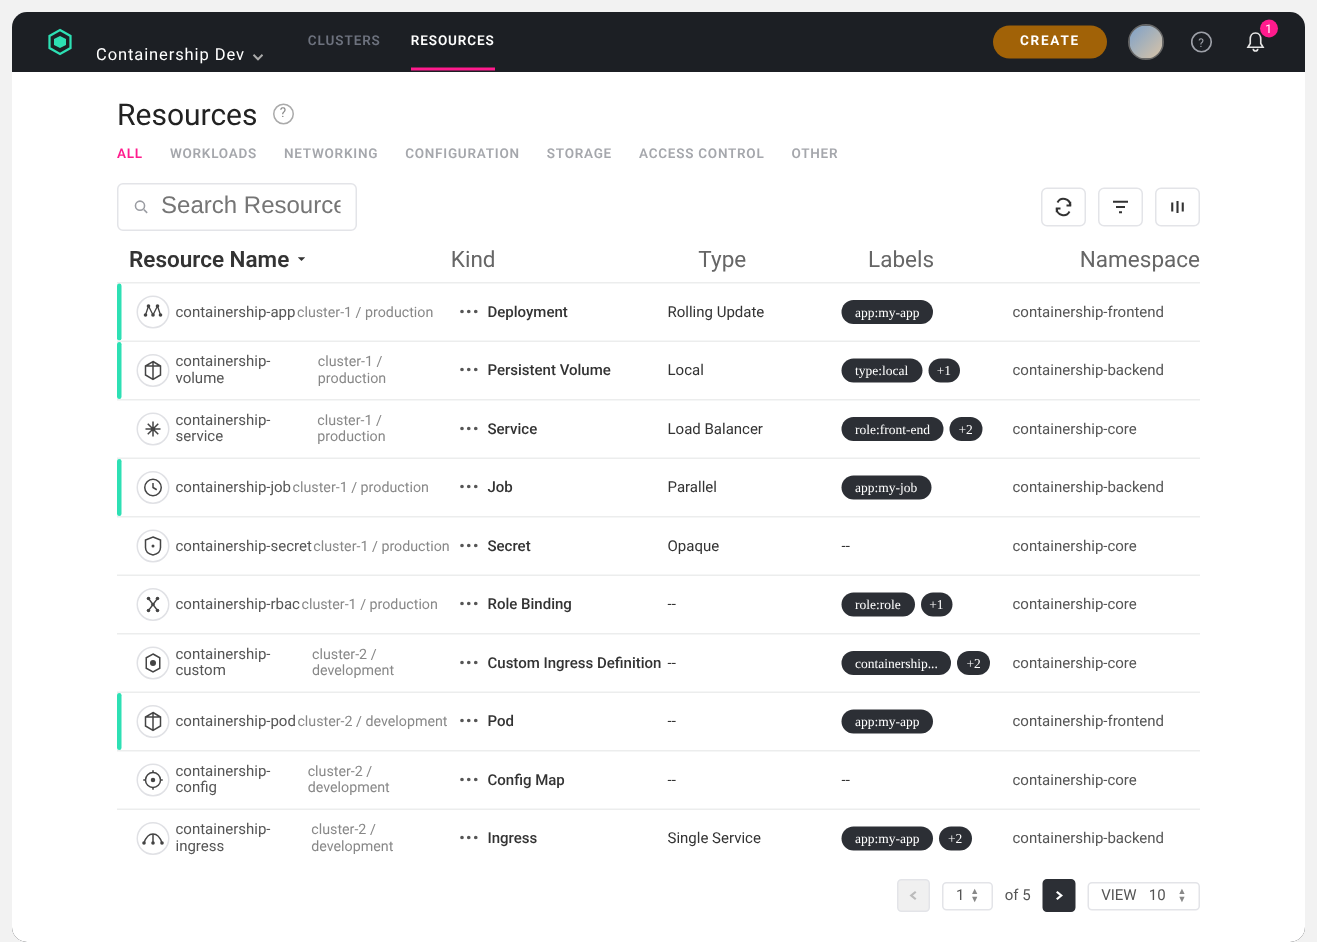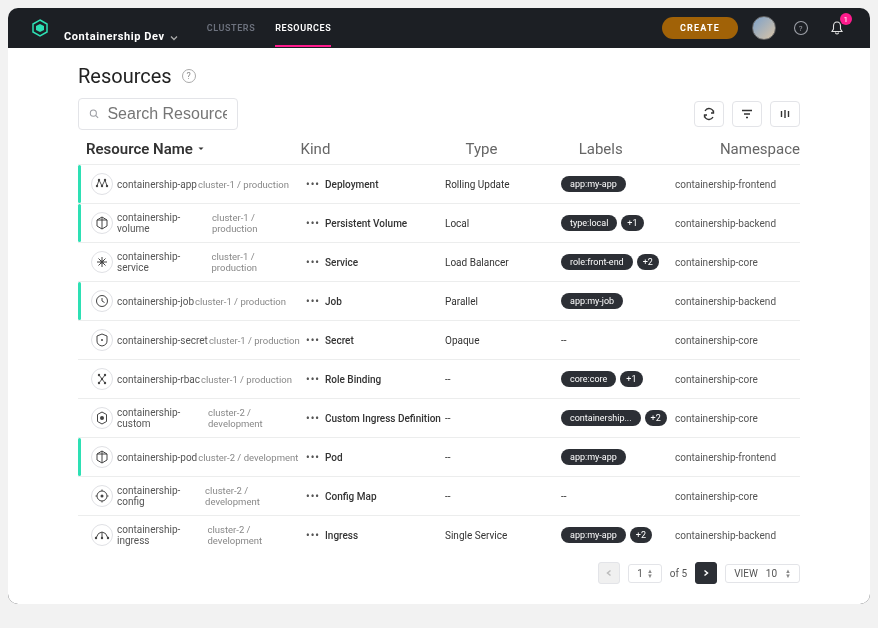--- a/index.html
+++ b/index.html
@@ -1,21 +1,21 @@
 <!DOCTYPE html>
 <html><head>
 <meta charset="utf-8">
 <style>
   * { box-sizing: border-box; margin: 0; padding: 0; }
   body { font-family: -apple-system, "Segoe UI", Roboto, sans-serif; background:#f2f2f2; display:flex; justify-content:center; padding:8px; font-size:11px; color:#333; }
   .frame { width:862px; background:#1c1f24; border-radius:10px; overflow:hidden; }
   
   .topbar { height:40px; display:flex; align-items:center; gap:14px; padding:0 22px; color:#e4e4e4; font-size:10px; letter-spacing:0.6px; }
   .logo { width:20px; height:20px; display:flex; align-items:center; justify-content:center; }
-  .org { color:#fff; font-size:11px; font-weight:700; display:flex; align-items:flex-end; gap:4px; margin-right:14px;margin-top:17px;}
+  .org { color:#fff; font-size:11px; font-weight:400; display:flex; align-items:flex-end; gap:4px; margin-right:14px;margin-top:17px;}
   .org svg { width:10px; height:10px; }
   .nav { display:flex; gap:20px; align-items:center; }
   .nav-item { color:#6d727e; font-weight:600; font-size:9px; position:relative; }
   .nav-item.active { color:#fff; }
   .nav-item.active::after { content:""; position:absolute; left:0; right:0; bottom:-14px; height:2px; background:#ff1b8d; }
   .topbar .spacer { flex:1; }
   .create { background:#a16207; color:#fff; padding:6px 18px; border-radius:20px; font-weight:700; letter-spacing:1.2px; font-size:9px; }
   .avatar { width:24px; height:24px; border-radius:50%; background: linear-gradient(135deg,#7da1c9,#d9c4a7); border:1px solid #666;}
   .icon-btn { width:22px; height:22px; display:flex; align-items:center; justify-content:center; position:relative; }
   .badge { position:absolute; top:-4px; right:-4px; width:12px; height:12px; border-radius:50%; background:#ff1b8d; color:#fff; font-size:8px; display:flex; align-items:center; justify-content:center; }
@@ -44,21 +44,21 @@
   .row.green .indicator { background:#2de0b4; }
   .row .icon-cell { width:30px; display:flex; align-items:center; justify-content:center; }
   .row .icon-circle { width:22px; height:22px; border:1px solid #e0e1e5; border-radius:50%; display:flex; align-items:center; justify-content:center; color:#444; }
   .row .name-col { width:184px; display:flex; flex-direction:row; gap:1px; }
   .row .rname { color:#555; font-size:10px; }
   .row .rcluster { color:#888; font-size:9.5px; }
   .row .dots { width:24px; color:#555; font-weight:700; letter-spacing:1px; text-align:center; }
   .row .cell-kind { width:120px; color:#333; font-weight:500; }
   .row .cell-type { width:116px; color:#333; }
   .row .cell-labels { width:114px; display:flex; align-items:center; gap:4px; }
-  .pill { background:#2c2f35; color:#fff; padding:3px 9px; border-radius:10px; font-size:9px; white-space:nowrap; max-width:80px; overflow:hidden; text-overflow:ellipsis; }
+  .pill { background:#2c2f35; color:#fff; padding:3px 9px; border-radius:10px; font-size:9px; white-space:nowrap; max-width:80px; overflow:hidden; text-overflow:ellipsis;font-family:Liberation Serif, serif; }
   .pill.count { padding:3px 6px; }
   .row .cell-ns { flex:1; color:#555; }
   
   .pager { display:flex; justify-content:flex-end; align-items:center; gap:8px; margin-top:8px; font-size:10px; color:#555; }
   .pg-btn { width:22px; height:22px; border:1px solid #e3e4e8; border-radius:3px; display:flex; align-items:center; justify-content:center; }
   .pg-btn.dark { background:#2c2f35; color:#fff; border-color:#2c2f35; }
   .pg-btn.disabled { background:#f0f0f0; color:#bbb; }
   .pg-input { display:flex; align-items:center; gap:4px; border:1px solid #e3e4e8; border-radius:3px; padding:3px 8px; }
   .arrows { display:flex; flex-direction:column; font-size:6px; color:#888; line-height:5px; }
   svg { display:block; }
@@ -153,20 +153,29 @@
       <span class="badge">1</span>
     </div>
   </div>
 
   <div class="page">
     <div class="title-row">
       <h1 class="title">Resources</h1>
       <span class="help">?</span>
     </div>
 
+    <div class="tabs">
+      <span class="tab active">ALL</span>
+      <span class="tab">WORKLOADS</span>
+      <span class="tab">NETWORKING</span>
+      <span class="tab">CONFIGURATION</span>
+      <span class="tab">STORAGE</span>
+      <span class="tab">ACCESS CONTROL</span>
+      <span class="tab">OTHER</span>
+    </div>
 
     <div class="toolbar">
       <div class="search">
         <svg width="12" height="12" viewBox="0 0 12 12">
             <circle cx="5" cy="5" r="3.5" stroke="#9a9ca2" stroke-width="1.2" fill="none"></circle>
             <path d="M8 8 L10.5 10.5" stroke="#9a9ca2" stroke-width="1.2"></path>
           </svg>
         <input placeholder="Search Resource Name" style="">
       </div>
       <div class="spacer"></div>
@@ -319,21 +328,21 @@
         </div>
       </div>
       <div class="name-col">
         <span class="rname">containership-rbac</span>
         <span class="rcluster">cluster-1 / production</span>
       </div>
       <div class="dots">•••</div>
       <div class="cell-kind">Role Binding</div>
       <div class="cell-type">--</div>
       <div class="cell-labels">
-            <span class="pill">core:core</span>
+            <span class="pill">role:role</span>
             <span class="pill count">+1</span>
           </div>
       <div class="cell-ns">containership-core</div>
     </div>
     <div class="row ">
       <div class="indicator"></div>
       <div class="icon-cell">
         <div class="icon-circle">
           <svg width="18" height="18" viewBox="0 0 18 18">
                 <use href="#i-crd" fill="currentColor"></use>

